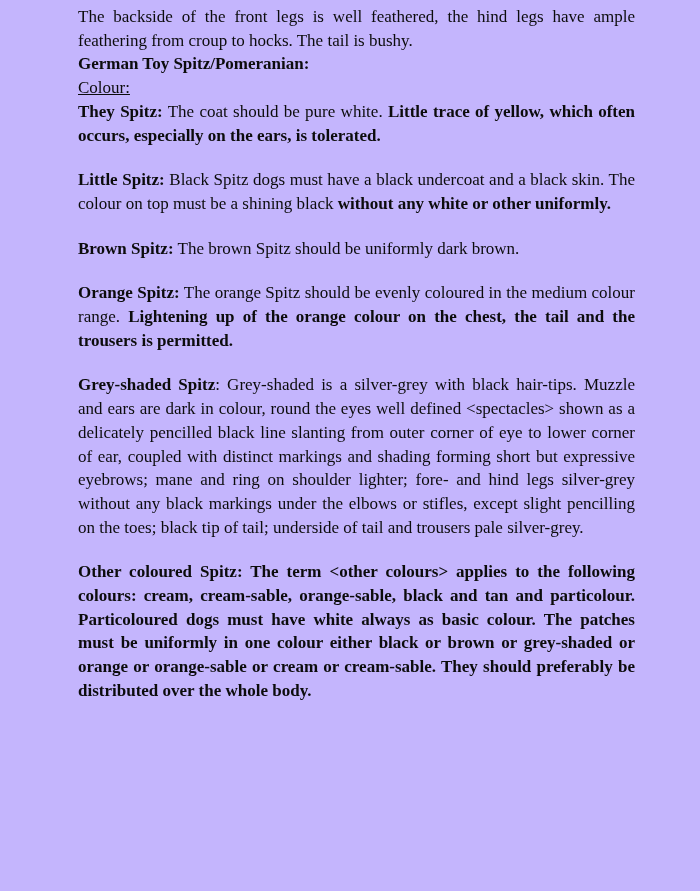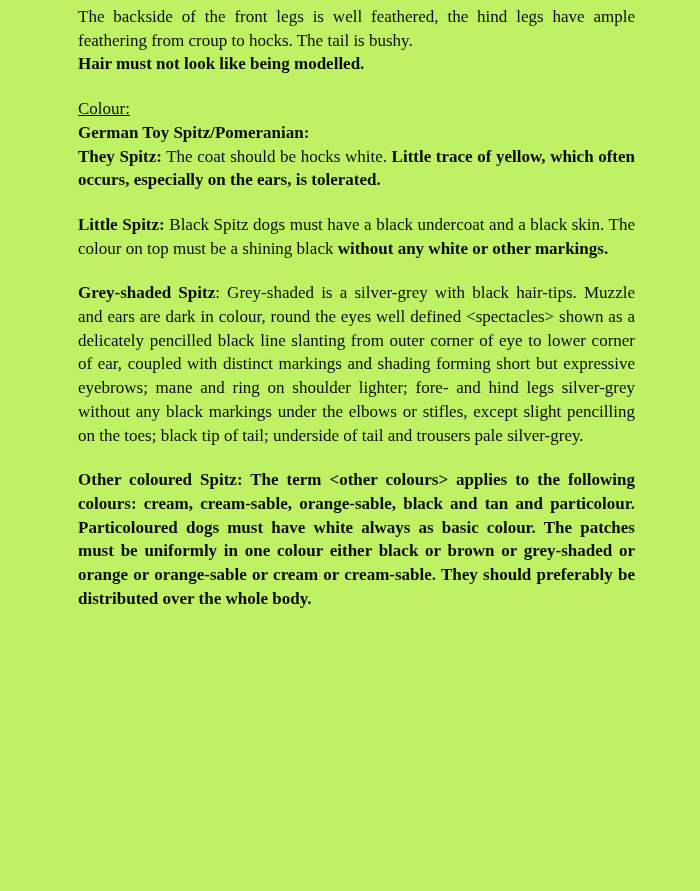--- a/index.html
+++ b/index.html
@@ -4,21 +4,21 @@
 <style>
   html, body {
     margin: 0;
     padding: 0;
     background: #ffffff;
   }
   .page {
     position: relative;
     width: 700px;
     height: 891px;
-    background: #bef264;
+    background: #c4b5fd;
     overflow: hidden;
   }
   .doc {
     position: absolute;
     left: 78px;
     top: 5px;
     width: 557px;
     font-family: "Liberation Serif", "DejaVu Serif", serif;
     font-size: 17px;
     line-height: 23.7px;
@@ -40,40 +40,43 @@
 </style>
 </head>
 <body>
 
 <div class="page">
   <div class="doc">
 
     <div class="block tight">
       <span>The backside of the front legs is well feathered, the hind legs have ample feathering from croup to hocks. The tail is bushy.</span>
     </div>
-    <div class="block b">
-      <span>Hair must not look like being modelled.</span>
+
+    <div class="block tight b">
+      <span>German Toy Spitz/Pomeranian:</span>
     </div>
-
     <div class="block tight">
       <span class="u">Colour:</span>
     </div>
-    <div class="block tight b">
-      <span>German Toy Spitz/Pomeranian:</span>
+
+    <div class="block">
+      <span class="b">They Spitz:</span><span> The coat should be pure white. </span><span class="b">Little trace of yellow, which often occurs, especially on the ears, is tolerated.</span>
     </div>
 
     <div class="block">
-      <span class="b">They Spitz:</span><span> The coat should be hocks white. </span><span class="b">Little trace of yellow, which often occurs, especially on the ears, is tolerated.</span>
+      <span class="b">Little Spitz:</span><span> Black Spitz dogs must have a black undercoat and a black skin. The colour on top must be a shining black </span><span class="b">without any white or other uniformly.</span>
     </div>
 
     <div class="block">
-      <span class="b">Little Spitz:</span><span> Black Spitz dogs must have a black undercoat and a black skin. The colour on top must be a shining black </span><span class="b">without any white or other markings.</span>
+      <span class="b">Brown Spitz:</span><span> The brown Spitz should be uniformly dark brown.</span>
     </div>
 
-
+    <div class="block">
+      <span class="b">Orange Spitz:</span><span> The orange Spitz should be evenly coloured in the medium colour range. </span><span class="b">Lightening up of the orange colour on the chest, the tail and the trousers is permitted.</span>
+    </div>
 
     <div class="block">
       <span class="b">Grey-shaded Spitz</span><span>: Grey-shaded is a silver-grey with black hair-tips. Muzzle and ears are dark in colour, round the eyes well defined &lt;spectacles&gt; shown as a delicately pencilled black line slanting from outer corner of eye to lower corner of ear, coupled with distinct markings and shading forming short but expressive eyebrows; mane and ring on shoulder lighter; fore- and hind legs silver-grey without any black markings under the elbows or stifles, except slight pencilling on the toes; black tip of tail; underside of tail and trousers pale silver-grey.</span>
     </div>
 
     <div class="block tight b">
       <span>Other coloured Spitz: The term &lt;other colours&gt; applies to the following colours: cream, cream-sable, orange-sable, black and tan and particolour. Particoloured dogs must have white always as basic colour. The patches must be uniformly in one colour either black or brown or grey-shaded or orange or orange-sable or cream or cream-sable. They should preferably be distributed over the whole body.</span>
     </div>
 
   </div>

